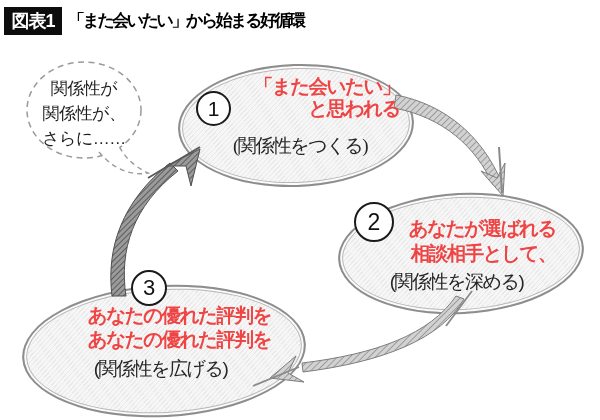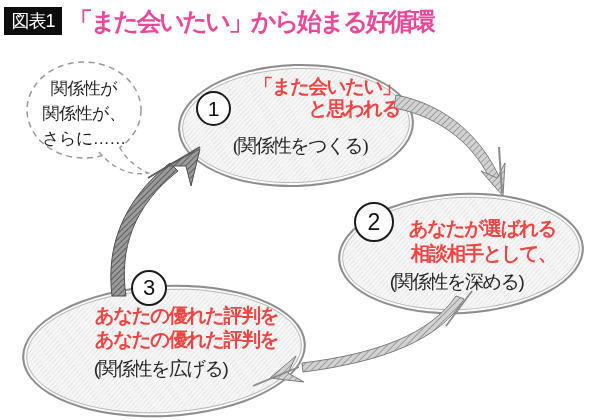--- a/index.html
+++ b/index.html
@@ -3,27 +3,27 @@
 <meta charset="utf-8">
 <style>
   html,body { margin:0; padding:0; background:#ffffff; }
   #stage {
     position:relative; width:600px; height:420px; background:#ffffff;
     font-family:"Liberation Sans","DejaVu Sans",sans-serif; overflow:hidden;
   }
   
   #figure-badge {
     position:absolute; left:4px; top:7px; width:58px; height:28px;
-    background:#0d0d0d; color:#ffffff; font-size:18px; font-weight:400;
+    background:#0d0d0d; color:#ffffff; font-size:18px; font-weight:700;
     display:flex; align-items:center; justify-content:center; letter-spacing:-1px;
     z-index:5;
   }
   #figure-title {
     position:absolute; left:68px; top:6px; height:30px; line-height:30px;
-    font-size:25px; font-weight:700; color:#ec4899; letter-spacing:-2.5px;
+    font-size:17px; font-weight:700; color:#000000; letter-spacing:-2.5px;
     white-space:nowrap; z-index:5;text-align:center;
   }
   
   .node-ellipse {
     position:absolute; border-radius:50%;
     border:2px solid #8d8d8d;
     box-shadow: inset 0 0 0 2px #fbfbfb, inset 0 0 0 3px #b8b8b8;
     background: repeating-linear-gradient(135deg,#f6f6f6 0px,#f6f6f6 2.5px,#e9e9e9 2.5px,#e9e9e9 3.5px);
     z-index:1;
   }
@@ -41,21 +41,21 @@
   #num-1 { left:196px; top:91px;  width:31px; height:31px; font-size:21px; }
   #num-2 { left:354px; top:202px; width:36px; height:36px; font-size:23px; }
   #num-3 { left:131px; top:270px; width:32px; height:32px; font-size:22px; }
   
   .node-main {
     position:absolute; text-align:right; font-weight:700; color:#ef4444;
     letter-spacing:-1.5px; z-index:4;
   }
   #main-1 { left:222px; top:76px;  width:178px; font-size:19.5px; line-height:21.5px; }
   #main-2 { left:378px; top:216px; width:178px; font-size:19.5px; line-height:24.5px; }
-  #main-3 { left:43px;  top:304px; width:235px; font-size:19.5px; line-height:23.5px; }
+  #main-3 { left:36px;  top:304px; width:235px; font-size:19.5px; line-height:23.5px; }
   .node-sub {
     position:absolute; text-align:center; font-weight:400; color:#262626;
     font-size:19px; letter-spacing:-1.5px; z-index:4;
   }
   #sub-1 { left:210px; top:133px; width:180px;font-family:Liberation Serif, serif; }
   #sub-2 { left:364px; top:269px; width:185px; }
   #sub-3 { left:58px;  top:356px; width:205px; }
   
   #bubble-text {
     position:absolute; left:28px; top:76px; width:112px; z-index:4;

